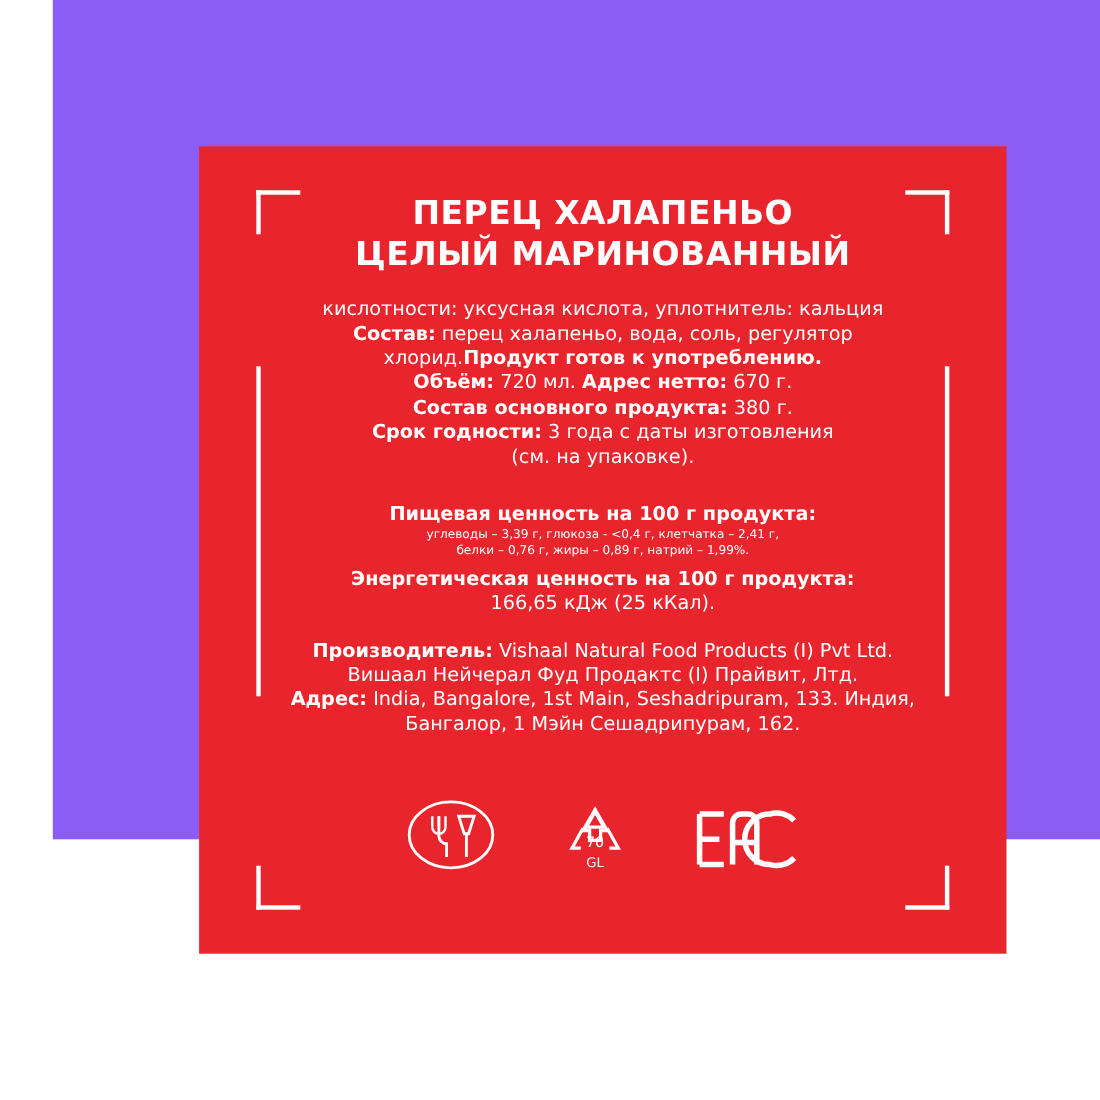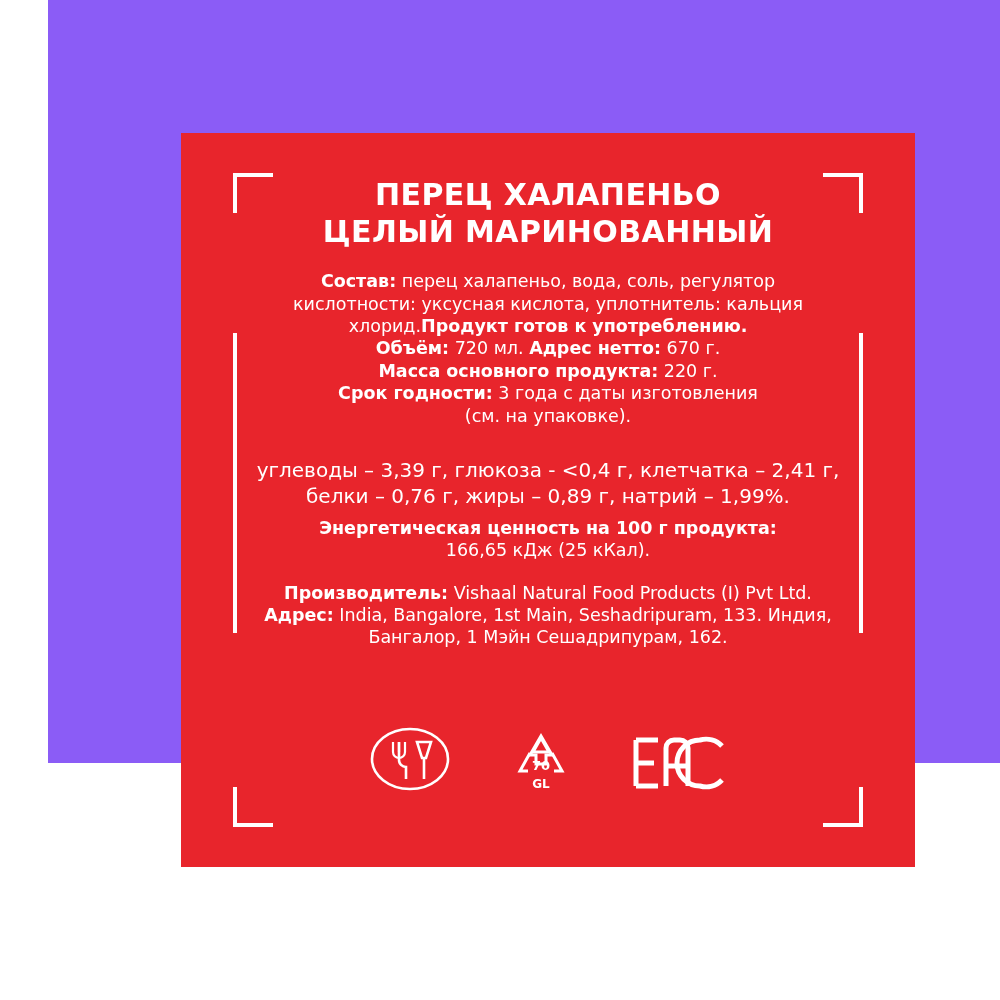--- a/index.html
+++ b/index.html
@@ -74,34 +74,34 @@
   .b { font-weight: bold; }
   .sp-top-lg { margin-top: 30px !important; }
   .sp-top-md { margin-top: 20px !important; }
   .sp-top-sm { margin-top: 8px !important; }
 
   .nutrition-title {
     font-weight: bold;
     font-size: 17.5px;
   }
   .mono-ish {
-    font-size: 20px;
+    font-size: 11px;
     line-height: 1.3;
   }
 
   .icons {
     position: absolute;
     left: 0; right: 0;
     bottom: 75px;
     display: flex;
     justify-content: center;
     align-items: flex-end;
     gap: 56px;
   }
-  .icon-box { display: flex; flex-direction: column; align-items: center; font-weight: bold; }
+  .icon-box { display: flex; flex-direction: column; align-items: center; }
   svg { display: block; }
 </style>
 </head>
 <body>
 
 <div class="canvas">
   <div class="label-panel">
 
     <div class="bracket tl"></div>
     <div class="bracket tr"></div>
@@ -111,38 +111,40 @@
     <div class="edge right"></div>
 
     <div class="content">
 
       <div class="title">
         <span class="line">ПЕРЕЦ ХАЛАПЕНЬО</span>
         <span class="line">ЦЕЛЫЙ МАРИНОВАННЫЙ</span>
       </div>
 
       <div class="block">
+        <p>кислотности: уксусная кислота, уплотнитель: кальция</p>
         <p><span class="b">Состав:</span><span> перец халапеньо, вода, соль, регулятор</span></p>
-        <p>кислотности: уксусная кислота, уплотнитель: кальция</p>
         <p><span>хлорид.</span><span class="b">Продукт готов к употреблению.</span></p>
         <p><span class="b">Объём:</span><span> 720 мл.</span> <span class="b">Адрес нетто:</span><span> 670 г.</span></p>
-        <p><span class="b">Масса основного продукта:</span><span> 220 г.</span></p>
+        <p><span class="b">Состав основного продукта:</span><span> 380 г.</span></p>
         <p><span class="b">Срок годности:</span><span> 3 года с даты изготовления</span></p>
         <p>(см. на упаковке).</p>
       </div>
 
       <div class="block sp-top-lg">
+        <p class="nutrition-title">Пищевая ценность на 100 г продукта:</p>
         <p class="mono-ish">углеводы –  3,39 г, глюкоза - &lt;0,4 г, клетчатка –  2,41  г,</p>
         <p class="mono-ish">белки – 0,76 г, жиры – 0,89 г, натрий – 1,99%.</p>
         <p class="nutrition-title sp-top-sm">Энергетическая ценность на 100 г продукта:</p>
         <p>166,65 кДж (25 кКал).</p>
       </div>
 
       <div class="block sp-top-md">
         <p><span class="b">Производитель:</span><span> Vishaal Natural Food Products (I) Pvt Ltd.</span></p>
+        <p>Вишаал Нейчерал Фуд Продактс (I) Прайвит, Лтд.</p>
         <p><span class="b">Адрес:</span><span> India, Bangalore, 1st Main, Seshadripuram, 133. Индия,</span></p>
         <p>Бангалор, 1 Мэйн Сешадрипурам, 162.</p>
       </div>
 
     </div>
 
     <div class="icons">
 
       <div class="icon-box">
         <svg width="84" height="66" viewBox="0 0 84 66" aria-hidden="true">

